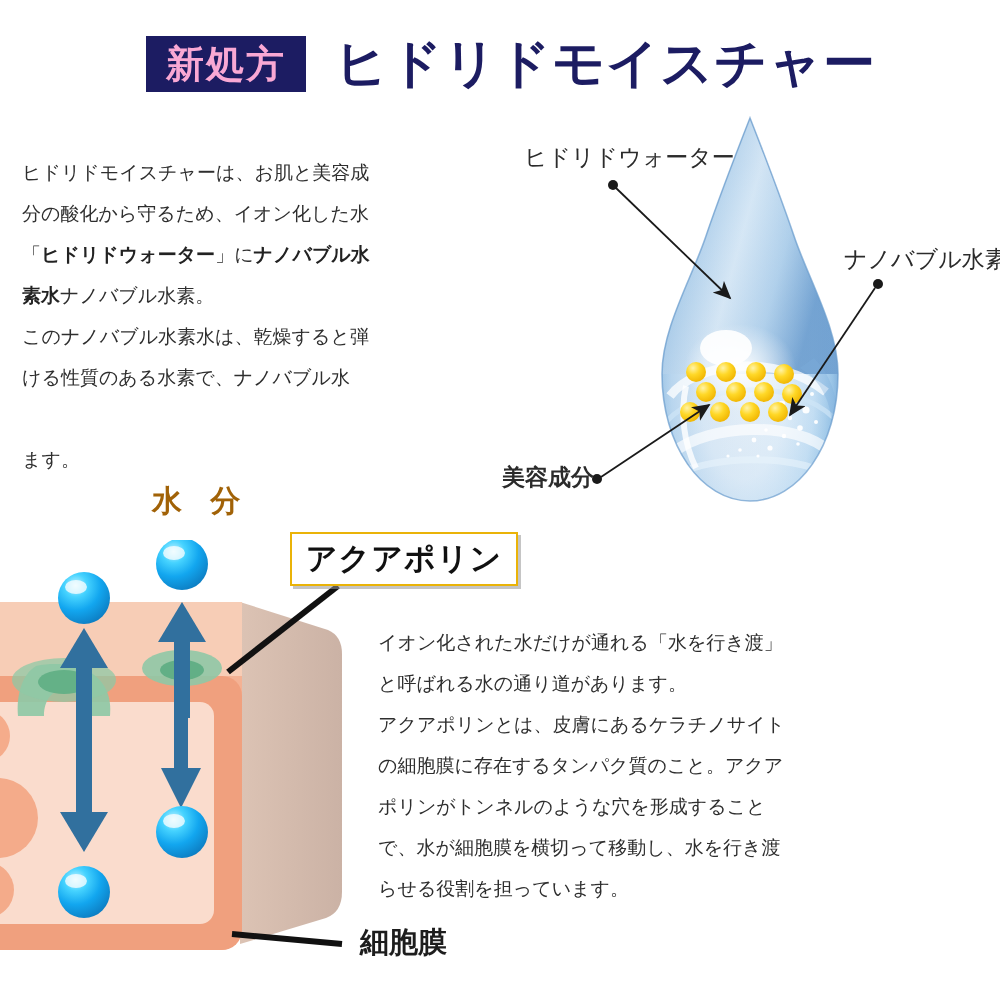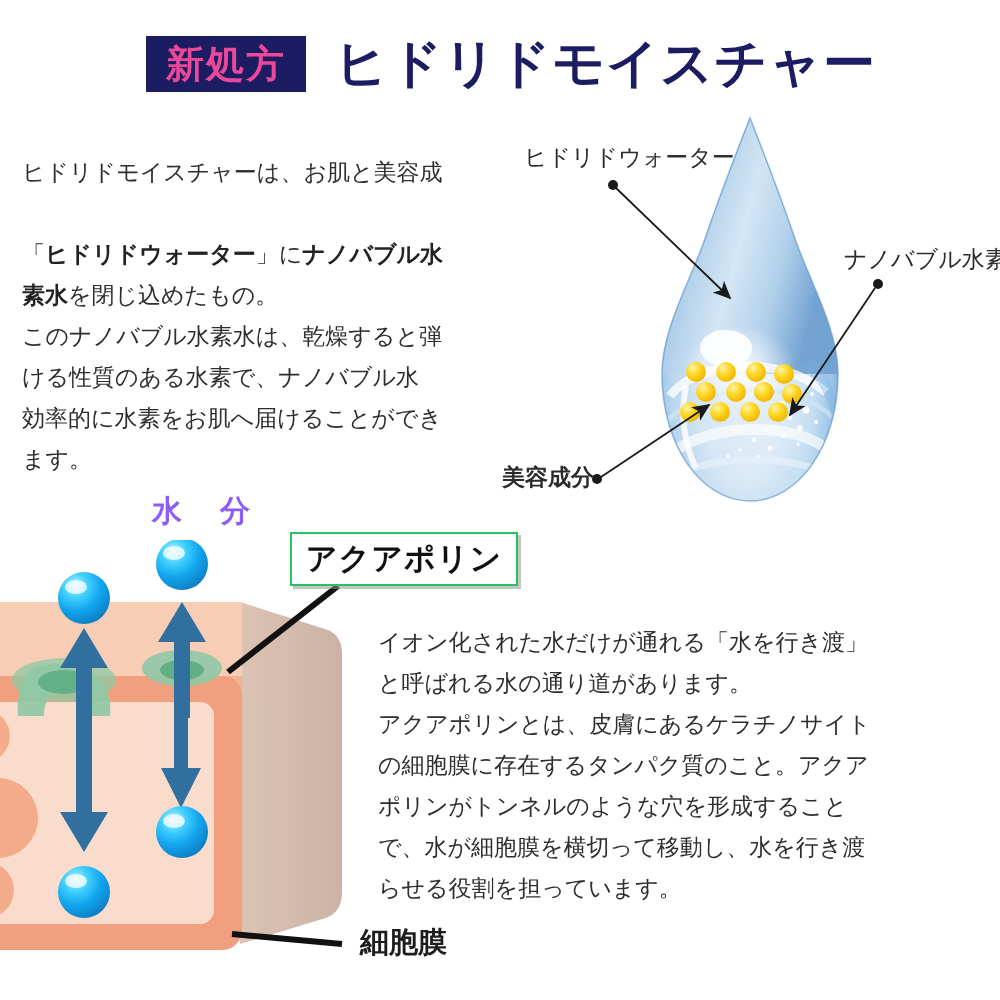--- a/index.html
+++ b/index.html
@@ -8,63 +8,63 @@
     background:#ffffff;
     font-family:"Liberation Sans","DejaVu Sans",sans-serif;
     color:#2b2b2b;
   }
   .abs{position:absolute;}
 
   
   #header{left:0;top:0;width:1000px;height:110px;}
   #badge{
     left:146px;top:36px;width:160px;height:56px;
-    background:#1c1c62;color:#ec4899;
+    background:#1c1c62;color:#f9a8d4;
     font-family:"Liberation Serif","DejaVu Serif",serif;
     font-size:38px;font-weight:700;letter-spacing:2px;
     display:flex;align-items:center;justify-content:center;
     box-sizing:border-box;
   }
   #main-title{
     left:335px;top:28px;
     font-family:Liberation Serif, serif;
     font-size:52px;font-weight:700;color:#1c1c62;
     letter-spacing:1px;white-space:nowrap;line-height:1;
     padding-top:10px;
   }
 
   
   .para{
-    font-size:23px;line-height:41px;color:#2e2e2e;
+    font-size:19px;line-height:41px;color:#2e2e2e;
     letter-spacing:0px;
   }
   #intro-paragraph{left:22px;top:152px;width:470px;}
   #intro-paragraph b{font-weight:700;color:#222;}
   #aquaporin-paragraph{left:378px;top:622px;width:600px;}
 
   
   #droplet-figure{left:600px;top:100px;width:300px;height:430px;}
 
   
   .callout{
     font-size:23px;color:#2b2b2b;white-space:nowrap;line-height:1;
   }
   #label-hydrid-water{left:524px;top:146px;}
   #label-nanobubble{left:828px;top:248px;margin-left:16px;}
   #label-beauty{left:502px;top:466px;font-weight:bold;}
   #label-water-content{
-    left:152px;top:498px;font-size:30px;font-weight:700;color:#8b5cf6;
-    letter-spacing:10px;white-space:nowrap;line-height:1;font-family:Liberation Mono, monospace;
+    left:152px;top:486px;font-size:30px;font-weight:700;color:#a16207;
+    letter-spacing:10px;white-space:nowrap;line-height:1;
   }
   #label-membrane{left:360px;top:928px;font-size:29px;font-weight:700;color:#1d1d1d;white-space:nowrap;line-height:1;}
 
   
   #aquaporin-box{
     left:290px;top:532px;width:228px;height:54px;
-    border:2px solid #22c55e;background:#ffffff;
+    border:2px solid #eab308;background:#ffffff;
     box-shadow:3px 3px 0 rgba(150,150,150,.55);
     display:flex;align-items:center;justify-content:center;
     box-sizing:border-box;
   }
   #aquaporin-box span{
     font-size:31px;font-weight:700;color:#101010;letter-spacing:1px;
     font-family:"DejaVu Sans","Liberation Sans",sans-serif;
   }
 
   
@@ -76,26 +76,26 @@
 
 <div class="abs" id="header">
   <div class="abs" id="badge">
     <span>新処方</span>
   </div>
   <div class="abs" id="main-title">ヒドリドモイスチャー</div>
 </div>
 
 <div class="abs para" id="intro-paragraph">
   <span>ヒドリドモイスチャーは、お肌と美容成</span><br>
-  <br>
+  <span>分の酸化から守るため、イオン化した水</span><br>
   <span>「</span><b>ヒドリドウォーター</b><span>」に</span><b>ナノバブル水</b><br>
-  <b>素水</b><span>を閉じ込めたもの。</span><br>
+  <b>素水</b><span>ナノバブル水素。</span><br>
   <span>このナノバブル水素水は、乾燥すると弾</span><br>
   <span>ける性質のある水素で、ナノバブル水</span><br>
-  <span>効率的に水素をお肌へ届けることができ</span><br>
+  <br>
   <span>ます。</span>
 </div>
 
 <div class="abs" id="droplet-figure">
   <svg width="300" height="430" viewBox="0 0 300 430">
     <defs>
       <radialGradient id="dropCore" cx="46%" cy="70%" r="58%">
         <stop offset="0%" stop-color="#ffffff"></stop>
         <stop offset="42%" stop-color="#f2f9fe"></stop>
         <stop offset="70%" stop-color="#cfe6f7"></stop>

